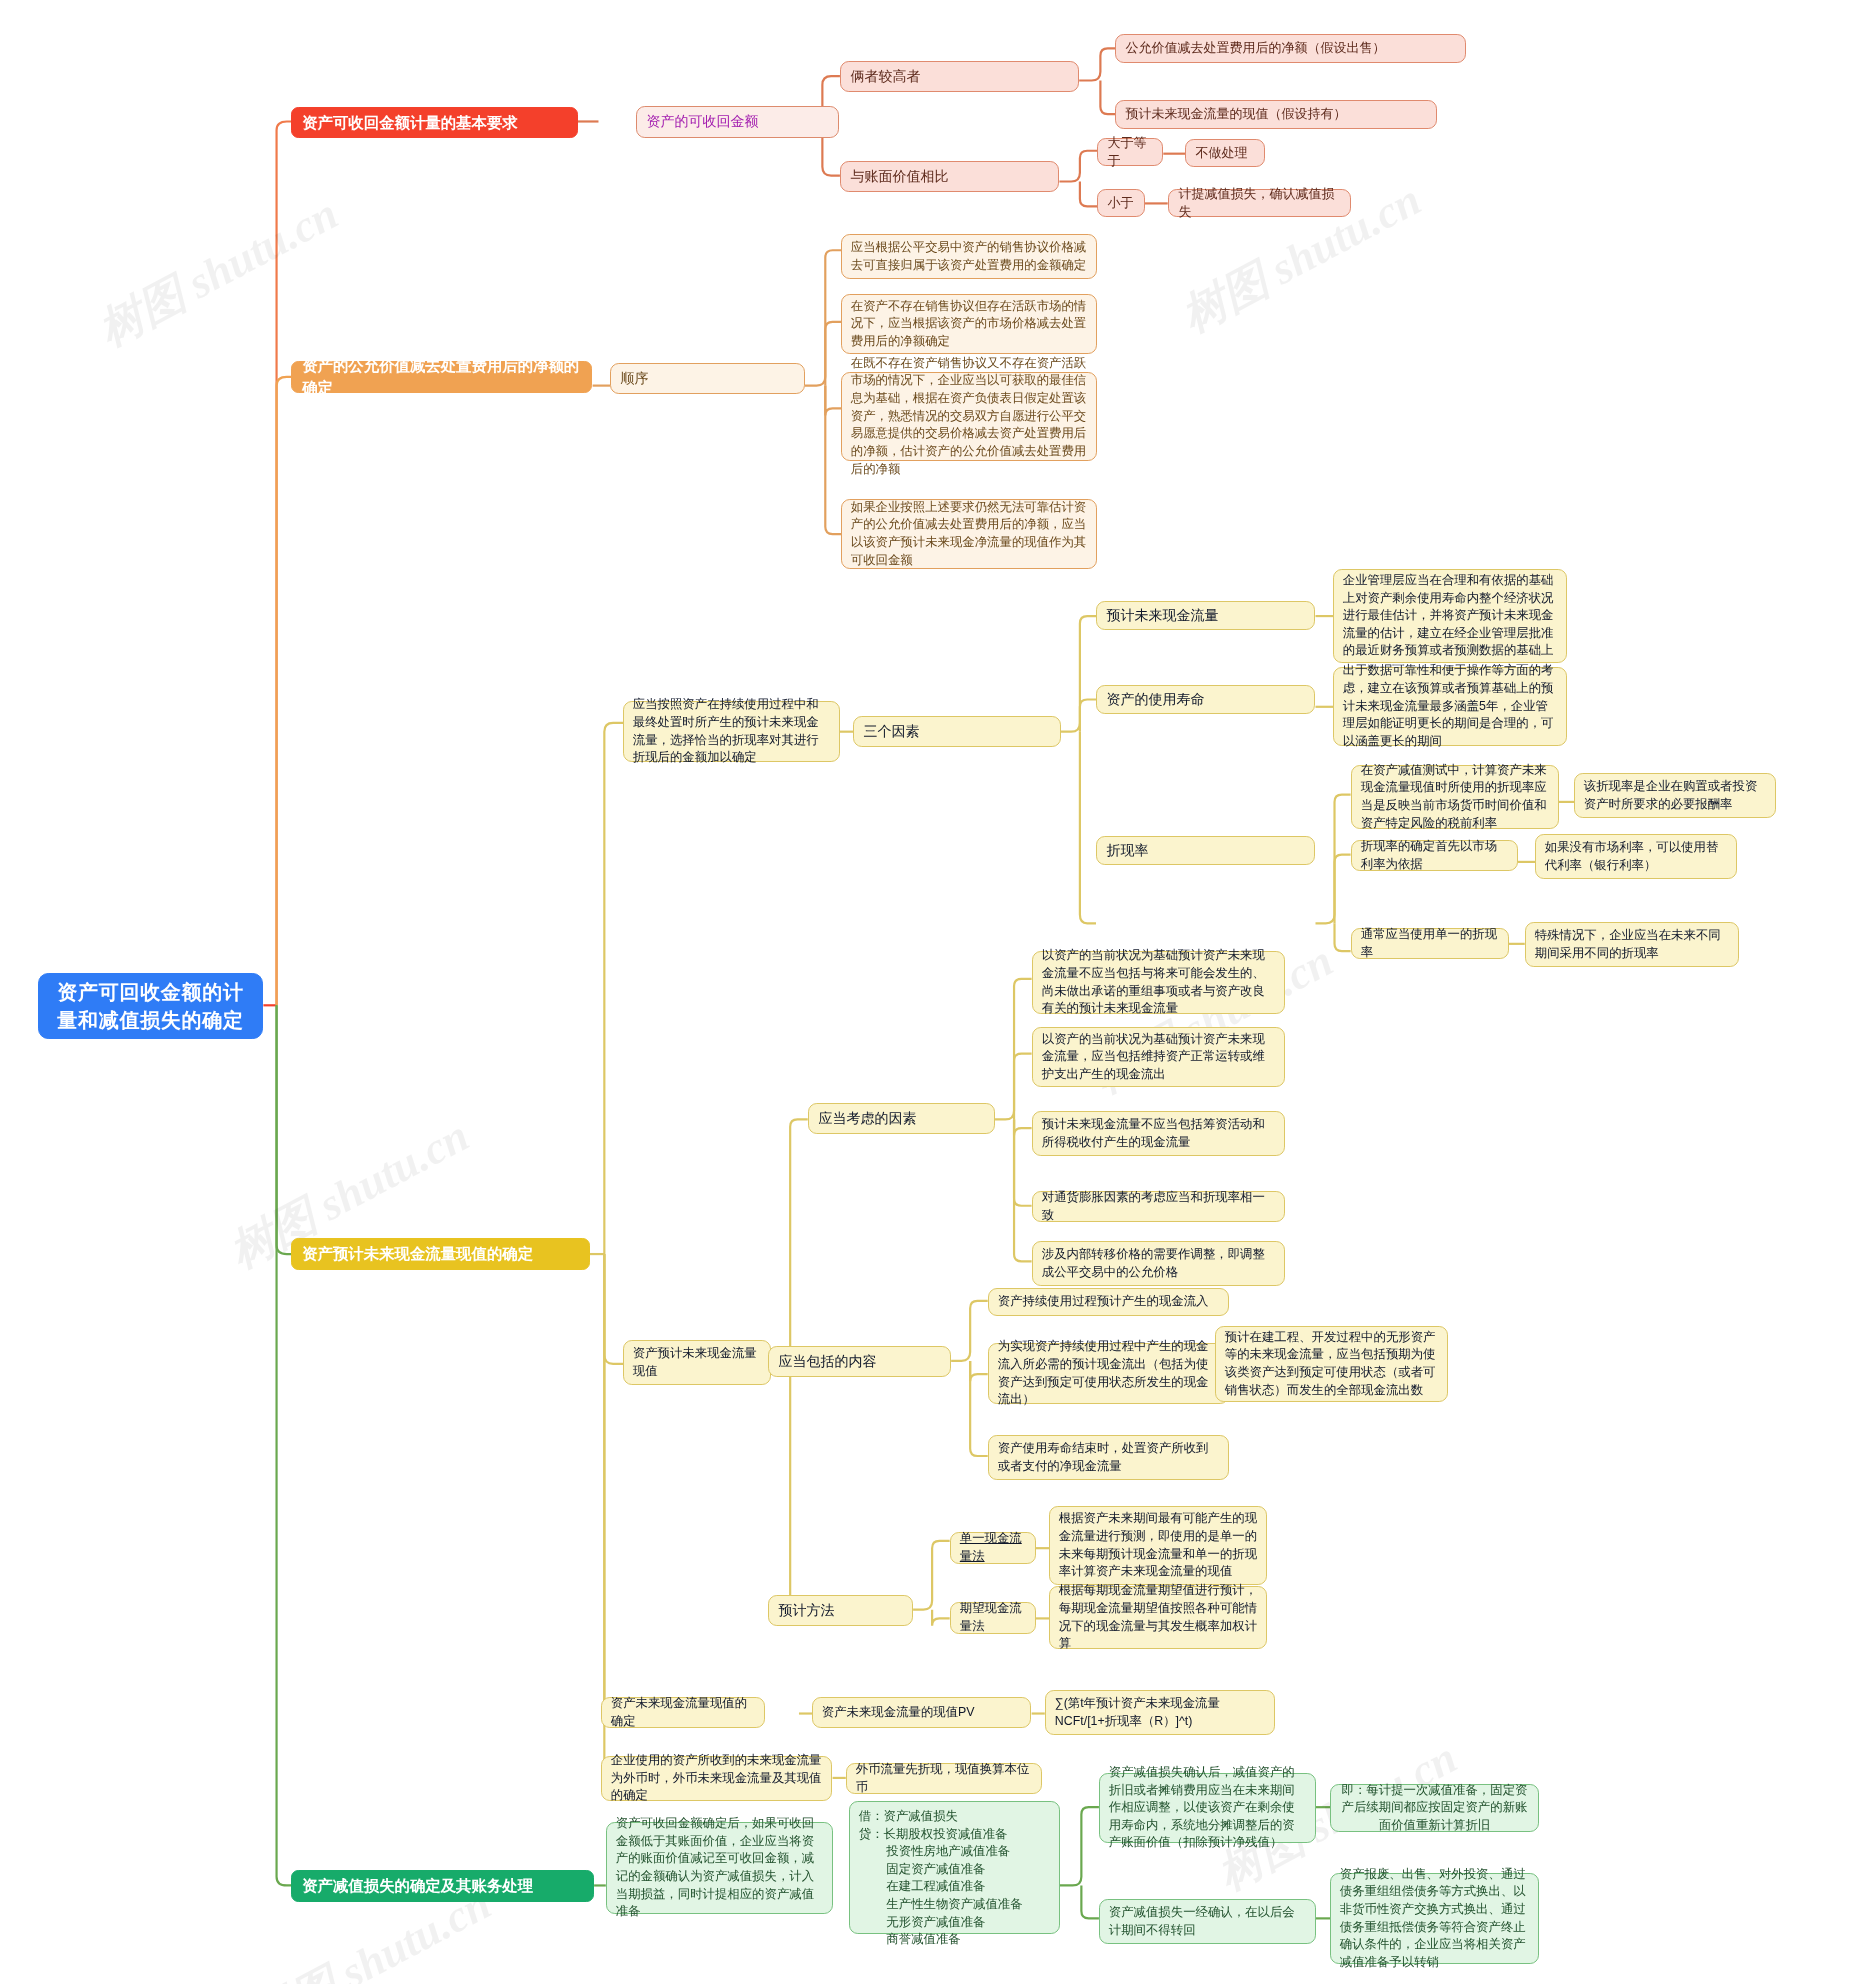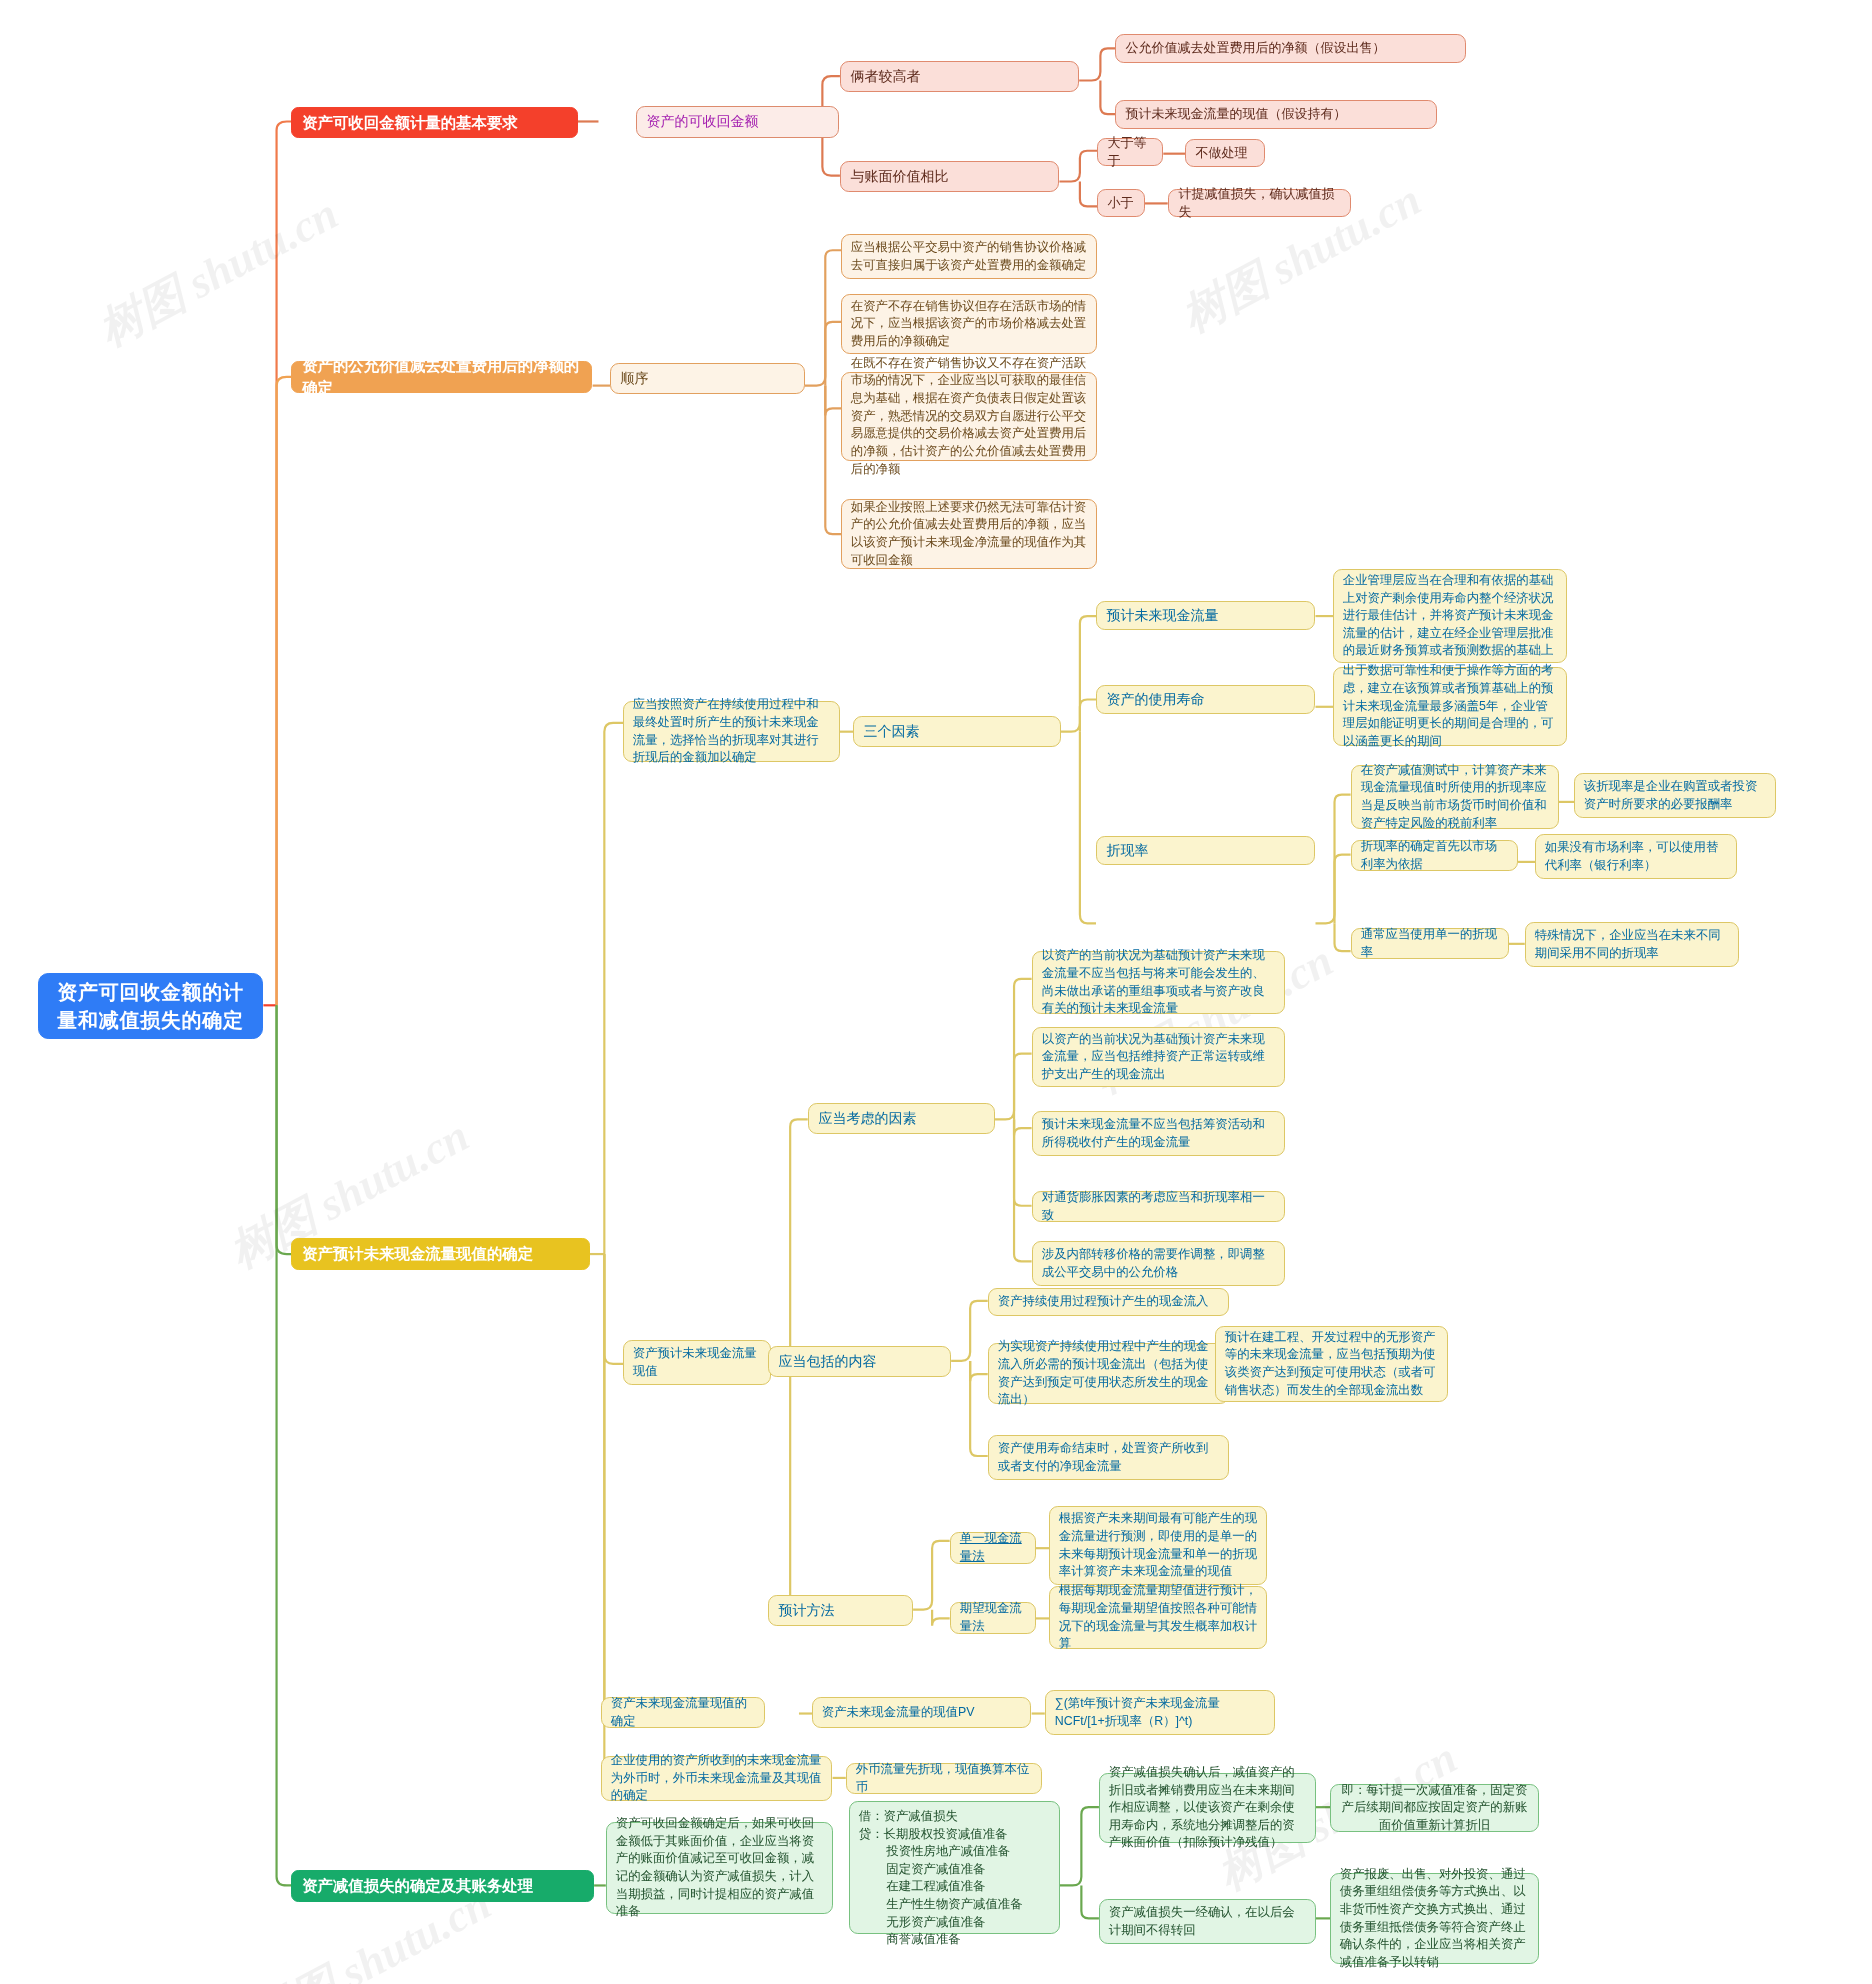--- a/index.html
+++ b/index.html
@@ -21,21 +21,21 @@
   .l1.red{background:#f4402b;border:1.5px solid #f4402b;}
   .l1.orange{background:#f0a252;border:1.5px solid #f0a252;}
   .l1.yellow{background:#e8c320;border:1.5px solid #e8c320;}
   .l1.green{background:#17ab6a;border:1.5px solid #17ab6a;}
 
   
   .box{font-size:14px;padding:6.6px 9.5px;}
   .red-b   {background:#fbdfd9;border:1.2px solid #e08a6e;color:#5d2a1c;}
   .red-b2  {background:#fcece8;border:1.2px solid #dd8b6d;color:#a21caf;margin-left:38px;}
   .orange-b{background:#fdf3e6;border:1.2px solid #e2a05e;color:#6b4a1d;}
-  .yellow-b{background:#fbf4ce;border:1.2px solid #ddc765;color:#0369a1;align-items:center;}
+  .yellow-b{background:#fbf4ce;border:1.2px solid #ddc765;color:#0f172a;align-items:center;}
   .green-b {background:#e1f5e4;border:1.2px solid #78c180;color:#20502c;}
 
   .wm{position:absolute;color:rgba(0,0,0,0.055);font-style:italic;font-weight:bold;
       transform:rotate(-28deg);transform-origin:left top;white-space:nowrap;
       font-family:"Liberation Serif","DejaVu Serif",serif;pointer-events:none;}
 </style>
 </head>
 <body>
 
 <div id="canvas">

